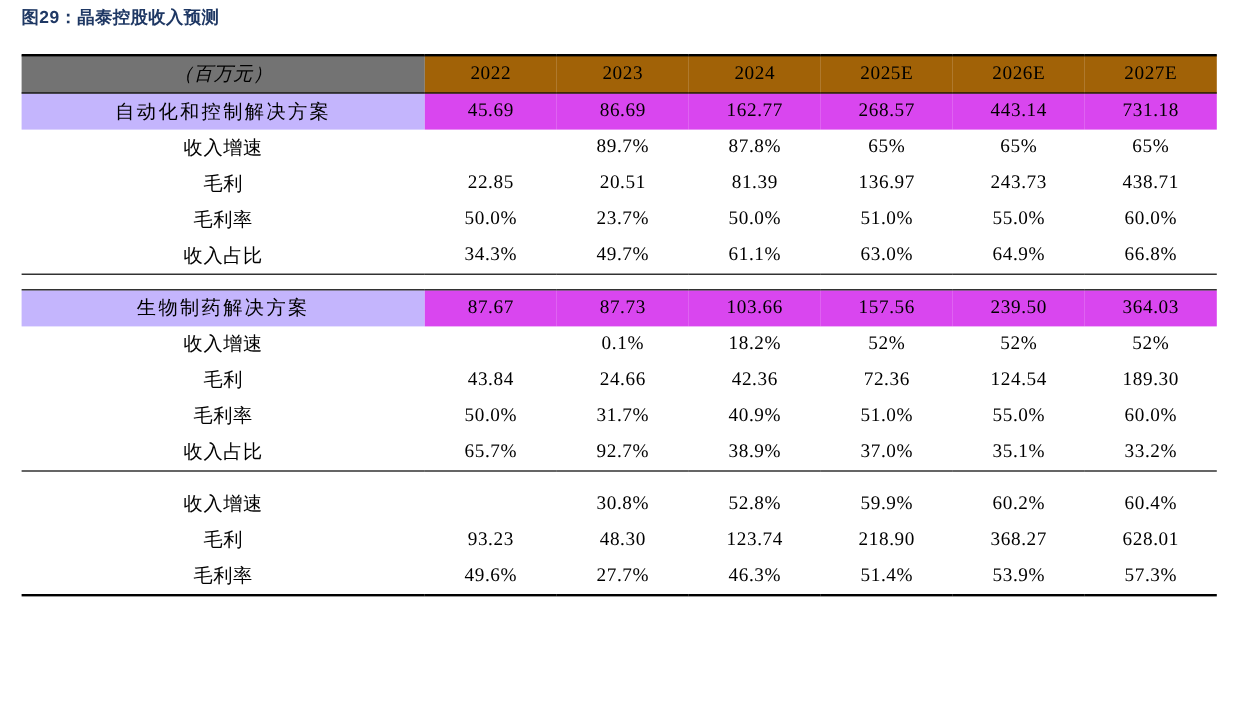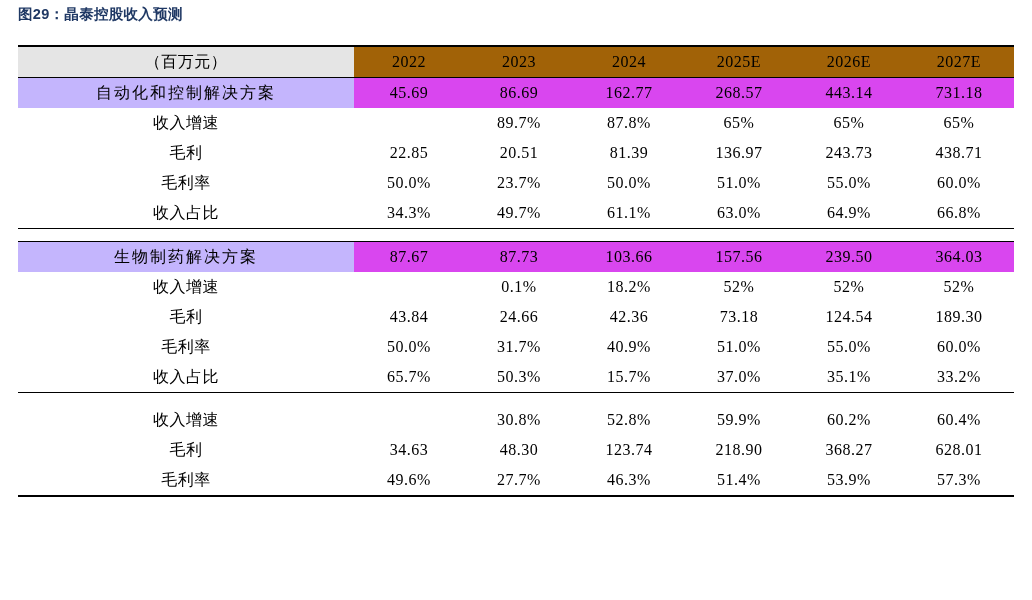--- a/index.html
+++ b/index.html
@@ -61,21 +61,21 @@
   tr.thick-bottom > td { border-bottom: 2px solid #000000; }
   tr.thin-bottom > td { border-bottom: 1px solid #000000; }
 
   td.vline { border-left: 1px solid #000000; }
   td.vline-right { border-right: 1px solid #000000; }
 
   tr.header td {
     background: #a16207;
     font-size: 16px;
   }
-  tr.header td.lbl { background: #e5e5e5; }
+  tr.header td.lbl { background: #737373; font-style: italic; }
   tr.section td.lbl {
     background: #c4b5fd;
     letter-spacing: 2px;
   }
   tr.section td.num { background: #d946ef; }
   td.lbl { text-align: center; }
   tr.spacer td {
     height: 12px;
     background: #ffffff;
   }
@@ -186,38 +186,38 @@
           <td class="num num-mono vline-right">18.2%</td>
           <td class="num num-mono vline-right">52%</td>
           <td class="num num-mono vline-right">52%</td>
           <td class="num num-mono vline-right">52%</td>
         </tr>
         <tr>
           <td class="lbl vline vline-right">毛利</td>
           <td class="num num-mono vline-right">43.84</td>
           <td class="num num-mono vline-right">24.66</td>
           <td class="num num-mono vline-right">42.36</td>
-          <td class="num num-mono vline-right">73.18</td>
+          <td class="num num-mono vline-right">72.36</td>
           <td class="num num-mono vline-right">124.54</td>
           <td class="num num-mono vline-right">189.30</td>
         </tr>
         <tr>
           <td class="lbl vline vline-right">毛利率</td>
           <td class="num num-mono vline-right">50.0%</td>
           <td class="num num-mono vline-right">31.7%</td>
           <td class="num num-mono vline-right">40.9%</td>
           <td class="num num-mono vline-right">51.0%</td>
           <td class="num num-mono vline-right">55.0%</td>
           <td class="num num-mono vline-right">60.0%</td>
         </tr>
         <tr class="thin-bottom">
           <td class="lbl vline vline-right">收入占比</td>
           <td class="num num-mono vline-right">65.7%</td>
-          <td class="num num-mono vline-right">50.3%</td>
-          <td class="num num-mono vline-right">15.7%</td>
+          <td class="num num-mono vline-right">92.7%</td>
+          <td class="num num-mono vline-right">38.9%</td>
           <td class="num num-mono vline-right">37.0%</td>
           <td class="num num-mono vline-right">35.1%</td>
           <td class="num num-mono vline-right">33.2%</td>
         </tr>
 
         <tr class="spacer">
           <td></td>
           <td></td>
           <td></td>
           <td></td>
@@ -230,21 +230,21 @@
           <td class="lbl vline vline-right">收入增速</td>
           <td class="num num-mono vline-right"></td>
           <td class="num num-mono vline-right">30.8%</td>
           <td class="num num-mono vline-right">52.8%</td>
           <td class="num num-mono vline-right">59.9%</td>
           <td class="num num-mono vline-right">60.2%</td>
           <td class="num num-mono vline-right">60.4%</td>
         </tr>
         <tr>
           <td class="lbl vline vline-right">毛利</td>
-          <td class="num num-mono vline-right">34.63</td>
+          <td class="num num-mono vline-right">93.23</td>
           <td class="num num-mono vline-right">48.30</td>
           <td class="num num-mono vline-right">123.74</td>
           <td class="num num-mono vline-right">218.90</td>
           <td class="num num-mono vline-right">368.27</td>
           <td class="num num-mono vline-right">628.01</td>
         </tr>
         <tr class="thick-bottom">
           <td class="lbl vline vline-right">毛利率</td>
           <td class="num num-mono vline-right">49.6%</td>
           <td class="num num-mono vline-right">27.7%</td>

